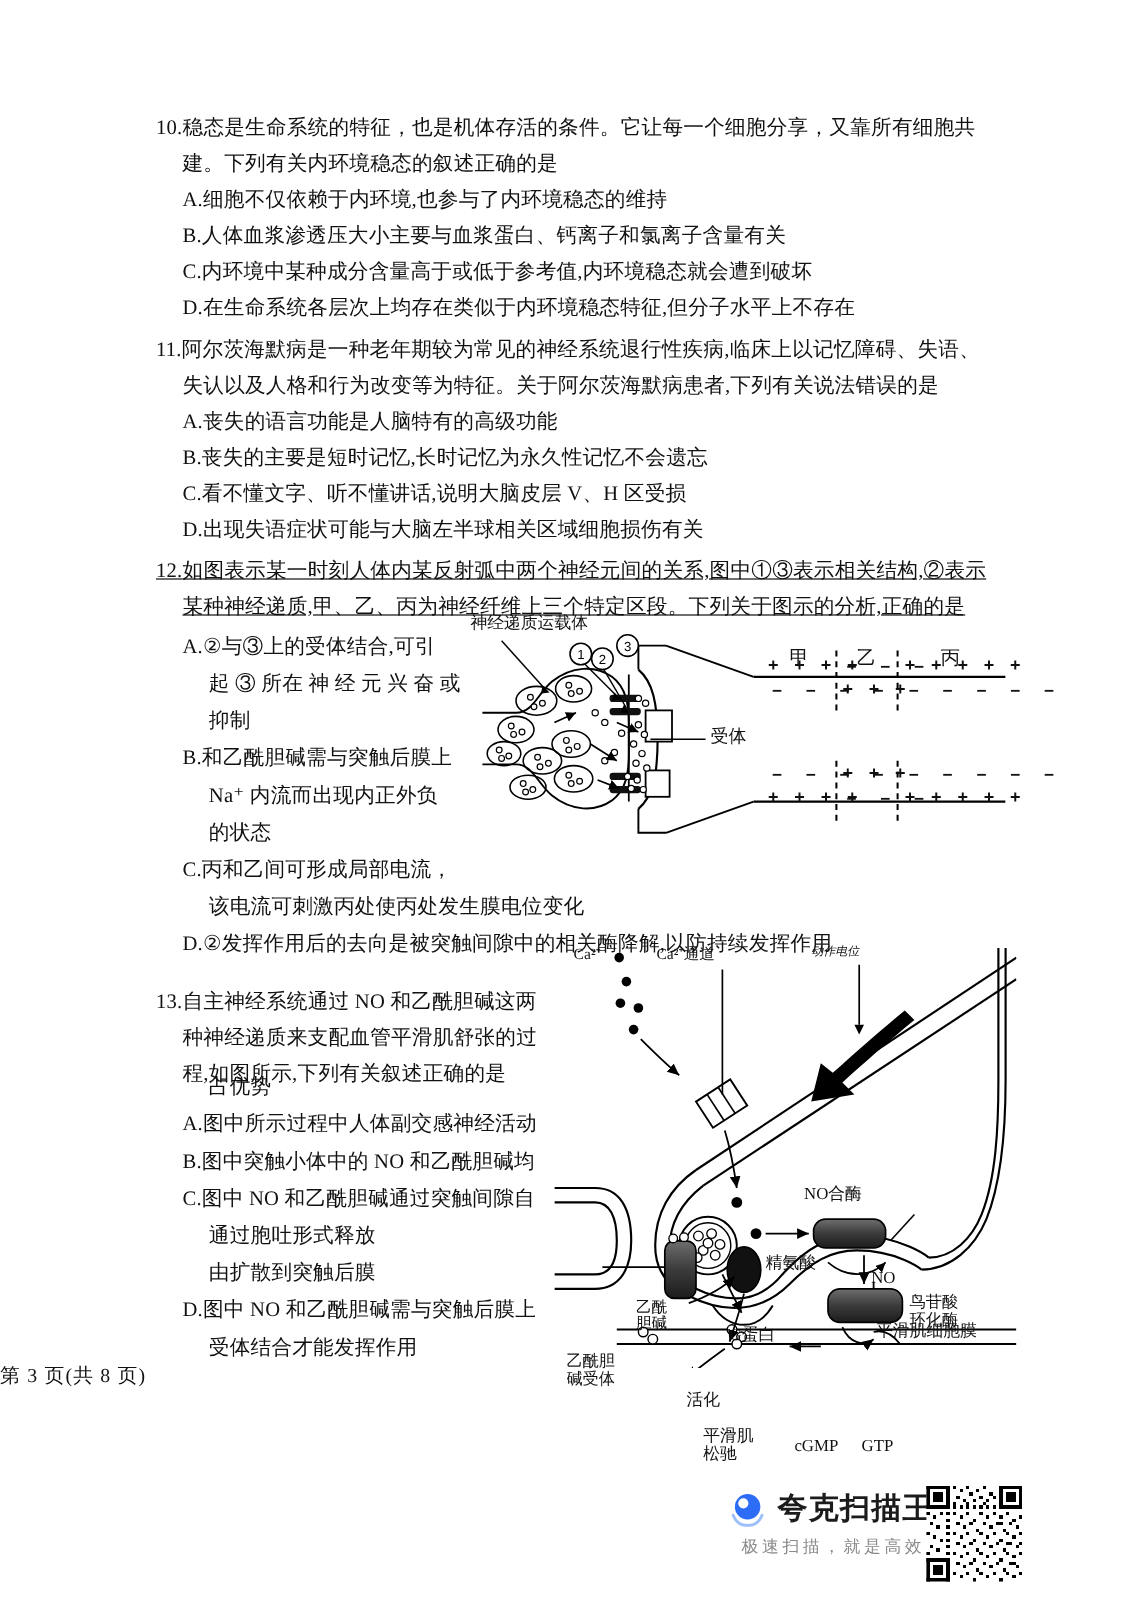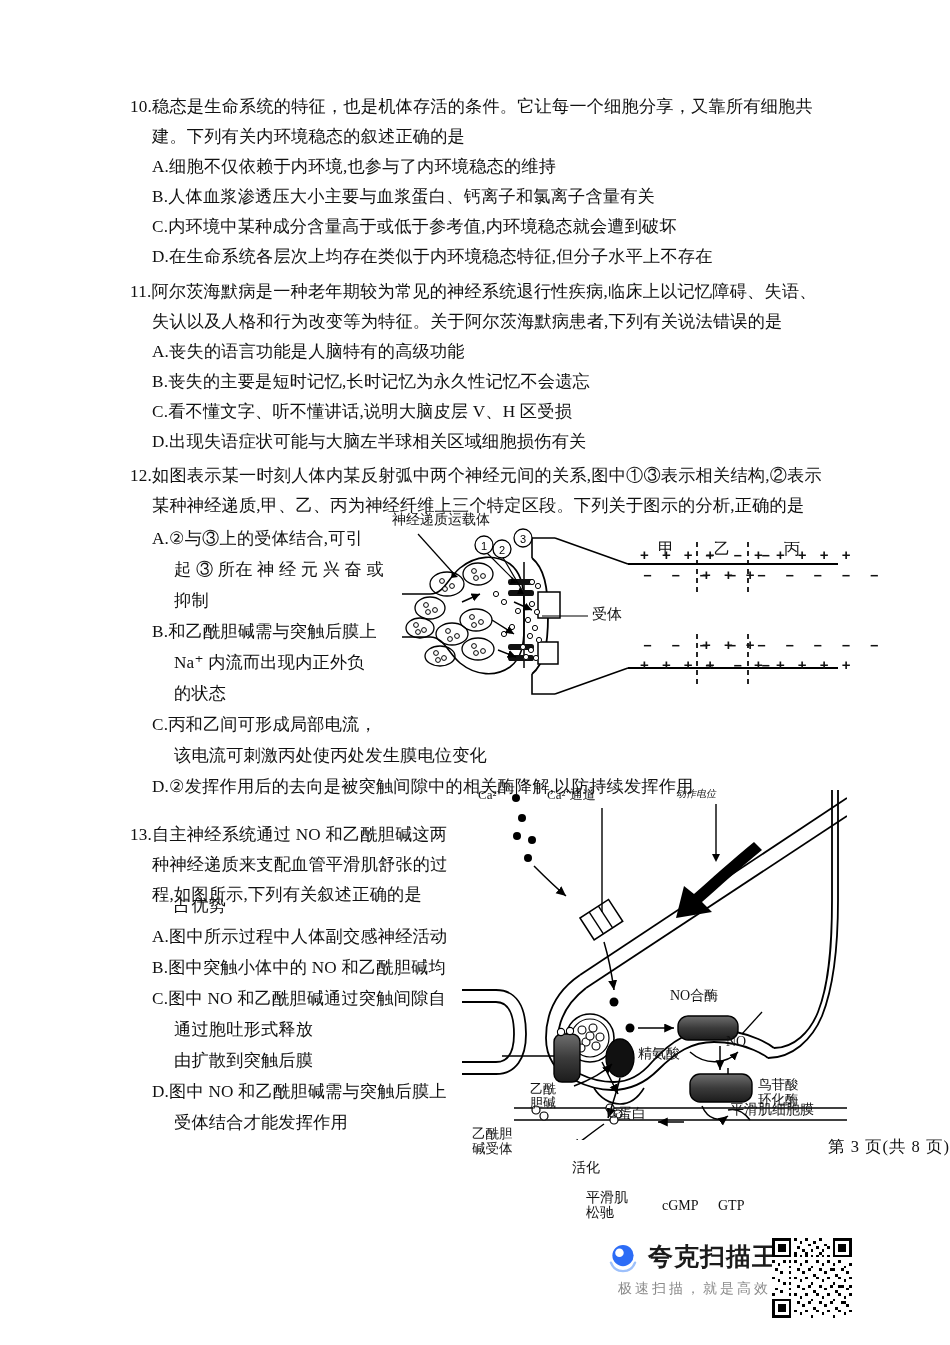--- a/index.html
+++ b/index.html
@@ -37,21 +37,21 @@
   #q12-options .qline { line-height: 31px; }
 
   
   #q13-options .qline { line-height: 31px; }
 
   
   #footer {
     position: absolute;
     left: 0; right: 0;
     top: 1136px;
-    text-align: right;
+    text-align: left;
     font-size: 16.5px;
     letter-spacing: 1px;
   }
 
   
   #watermark {
     position: absolute;
     left: 600px;
     top: 1238px;
     width: 260px;
@@ -124,21 +124,21 @@
     <div class="qline">
       <span class="latin">11.</span><span>阿尔茨海默病是一种老年期较为常见的神经系统退行性疾病,临床上以记忆障碍、失语、</span>
     </div>
     <div class="qline indent">失认以及人格和行为改变等为特征。关于阿尔茨海默病患者,下列有关说法错误的是</div>
     <div class="qline opt">A.丧失的语言功能是人脑特有的高级功能</div>
     <div class="qline opt">B.丧失的主要是短时记忆,长时记忆为永久性记忆不会遗忘</div>
     <div class="qline opt">C.看不懂文字、听不懂讲话,说明大脑皮层 V、H 区受损</div>
     <div class="qline opt">D.出现失语症状可能与大脑左半球相关区域细胞损伤有关</div>
   </div>
 
-  <div class="qblock" id="q12-stem" style="left:130px; top:461px; width:715px;">
+  <div class="qblock" id="q12-stem" style="left:130px; top:461px; width:715px;text-decoration:underline;">
     <div class="qline">
       <span class="latin">12.</span><span>如图表示某一时刻人体内某反射弧中两个神经元间的关系,图中①③表示相关结构,②表示</span>
     </div>
     <div class="qline indent">某种神经递质,甲、乙、丙为神经纤维上三个特定区段。下列关于图示的分析,正确的是</div>
   </div>
 
   <div class="qblock" id="q12-options" style="left:152px; top:523px; width:270px;">
     <div class="qline">A.②与③上的受体结合,可引</div>
     <div class="qline indent">起 ③ 所在 神 经 元 兴 奋 或</div>
     <div class="qline indent">抑制</div>
@@ -479,21 +479,21 @@
 
       <line x1="300" y1="22" x2="280" y2="44" stroke="#000" stroke-width="1.3"></line>
     </svg>
 
     
     <div class="dlabel" style="left:16px; top:-2px; font-size:13px;">Ca²⁺</div>
     <div class="dlabel" style="left:85px; top:-2px; font-size:13px;">Ca²⁺通道</div>
     <div class="dlabel" style="left:214px; top:-2px; font-size:10px;font-style:italic;">动作电位</div>
     <div class="dlabel" style="left:208px; top:198px; font-size:14px;">NO合酶</div>
     <div class="dlabel" style="left:176px; top:256px; font-size:14px;">精氨酸</div>
-    <div class="dlabel" style="left:264px; top:244px; font-size:14px;">NO</div>
+    <div class="dlabel" style="left:264px; top:268px; font-size:14px;">NO</div>
     <div class="dlabel" style="left:68px; top:292px; font-size:13px; white-space:pre-line; text-align:center; line-height:1.08;">乙酰
 胆碱</div>
     <div class="dlabel" style="left:10px; top:336px; font-size:13.5px; white-space:pre-line; text-align:right; line-height:1.12;">乙酰胆
 碱受体</div>
     <div class="dlabel" style="left:146px; top:316px; font-size:14px;">G蛋白</div>
     <div class="dlabel" style="left:110px; top:370px; font-size:14px;">活化</div>
     <div class="dlabel" style="left:268px; top:312px; font-size:14px;">平滑肌细胞膜</div>
     <div class="dlabel" style="left:296px; top:288px; font-size:13.5px; white-space:pre-line; line-height:1.1;">鸟苷酸
 环化酶</div>
     <div class="dlabel" style="left:124px; top:400px; font-size:14px; white-space:pre-line; line-height:1.1;">平滑肌

